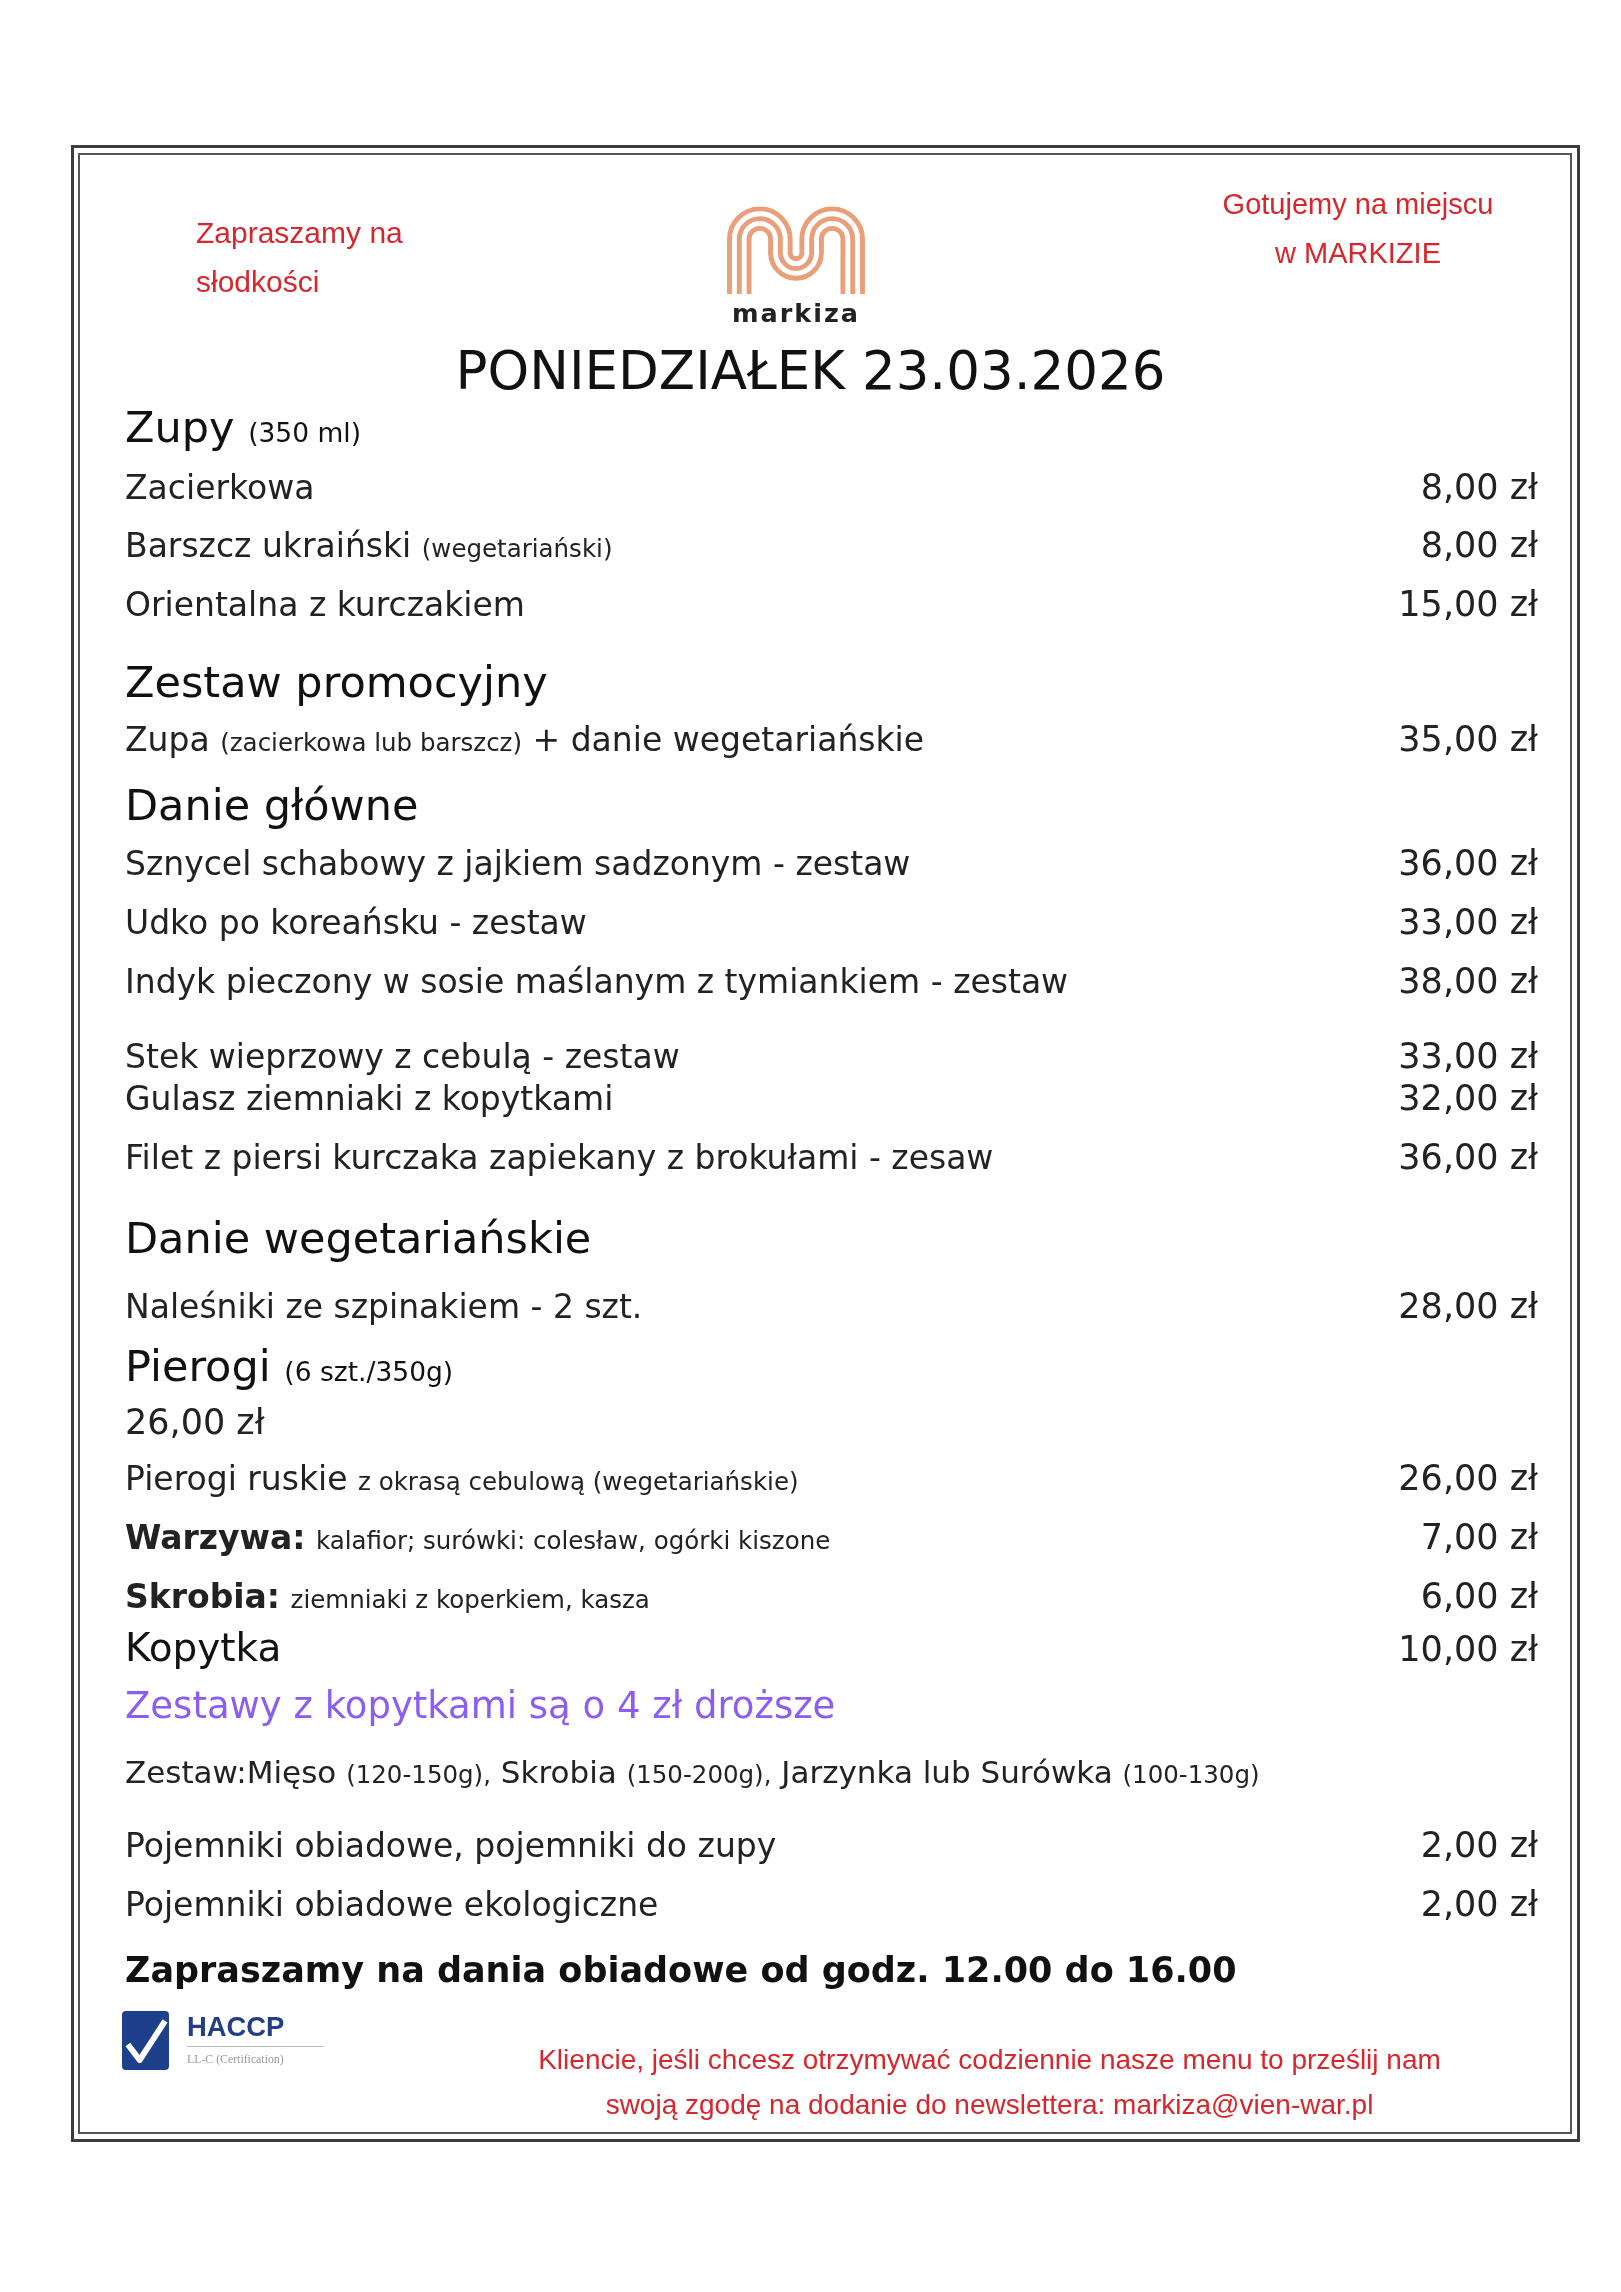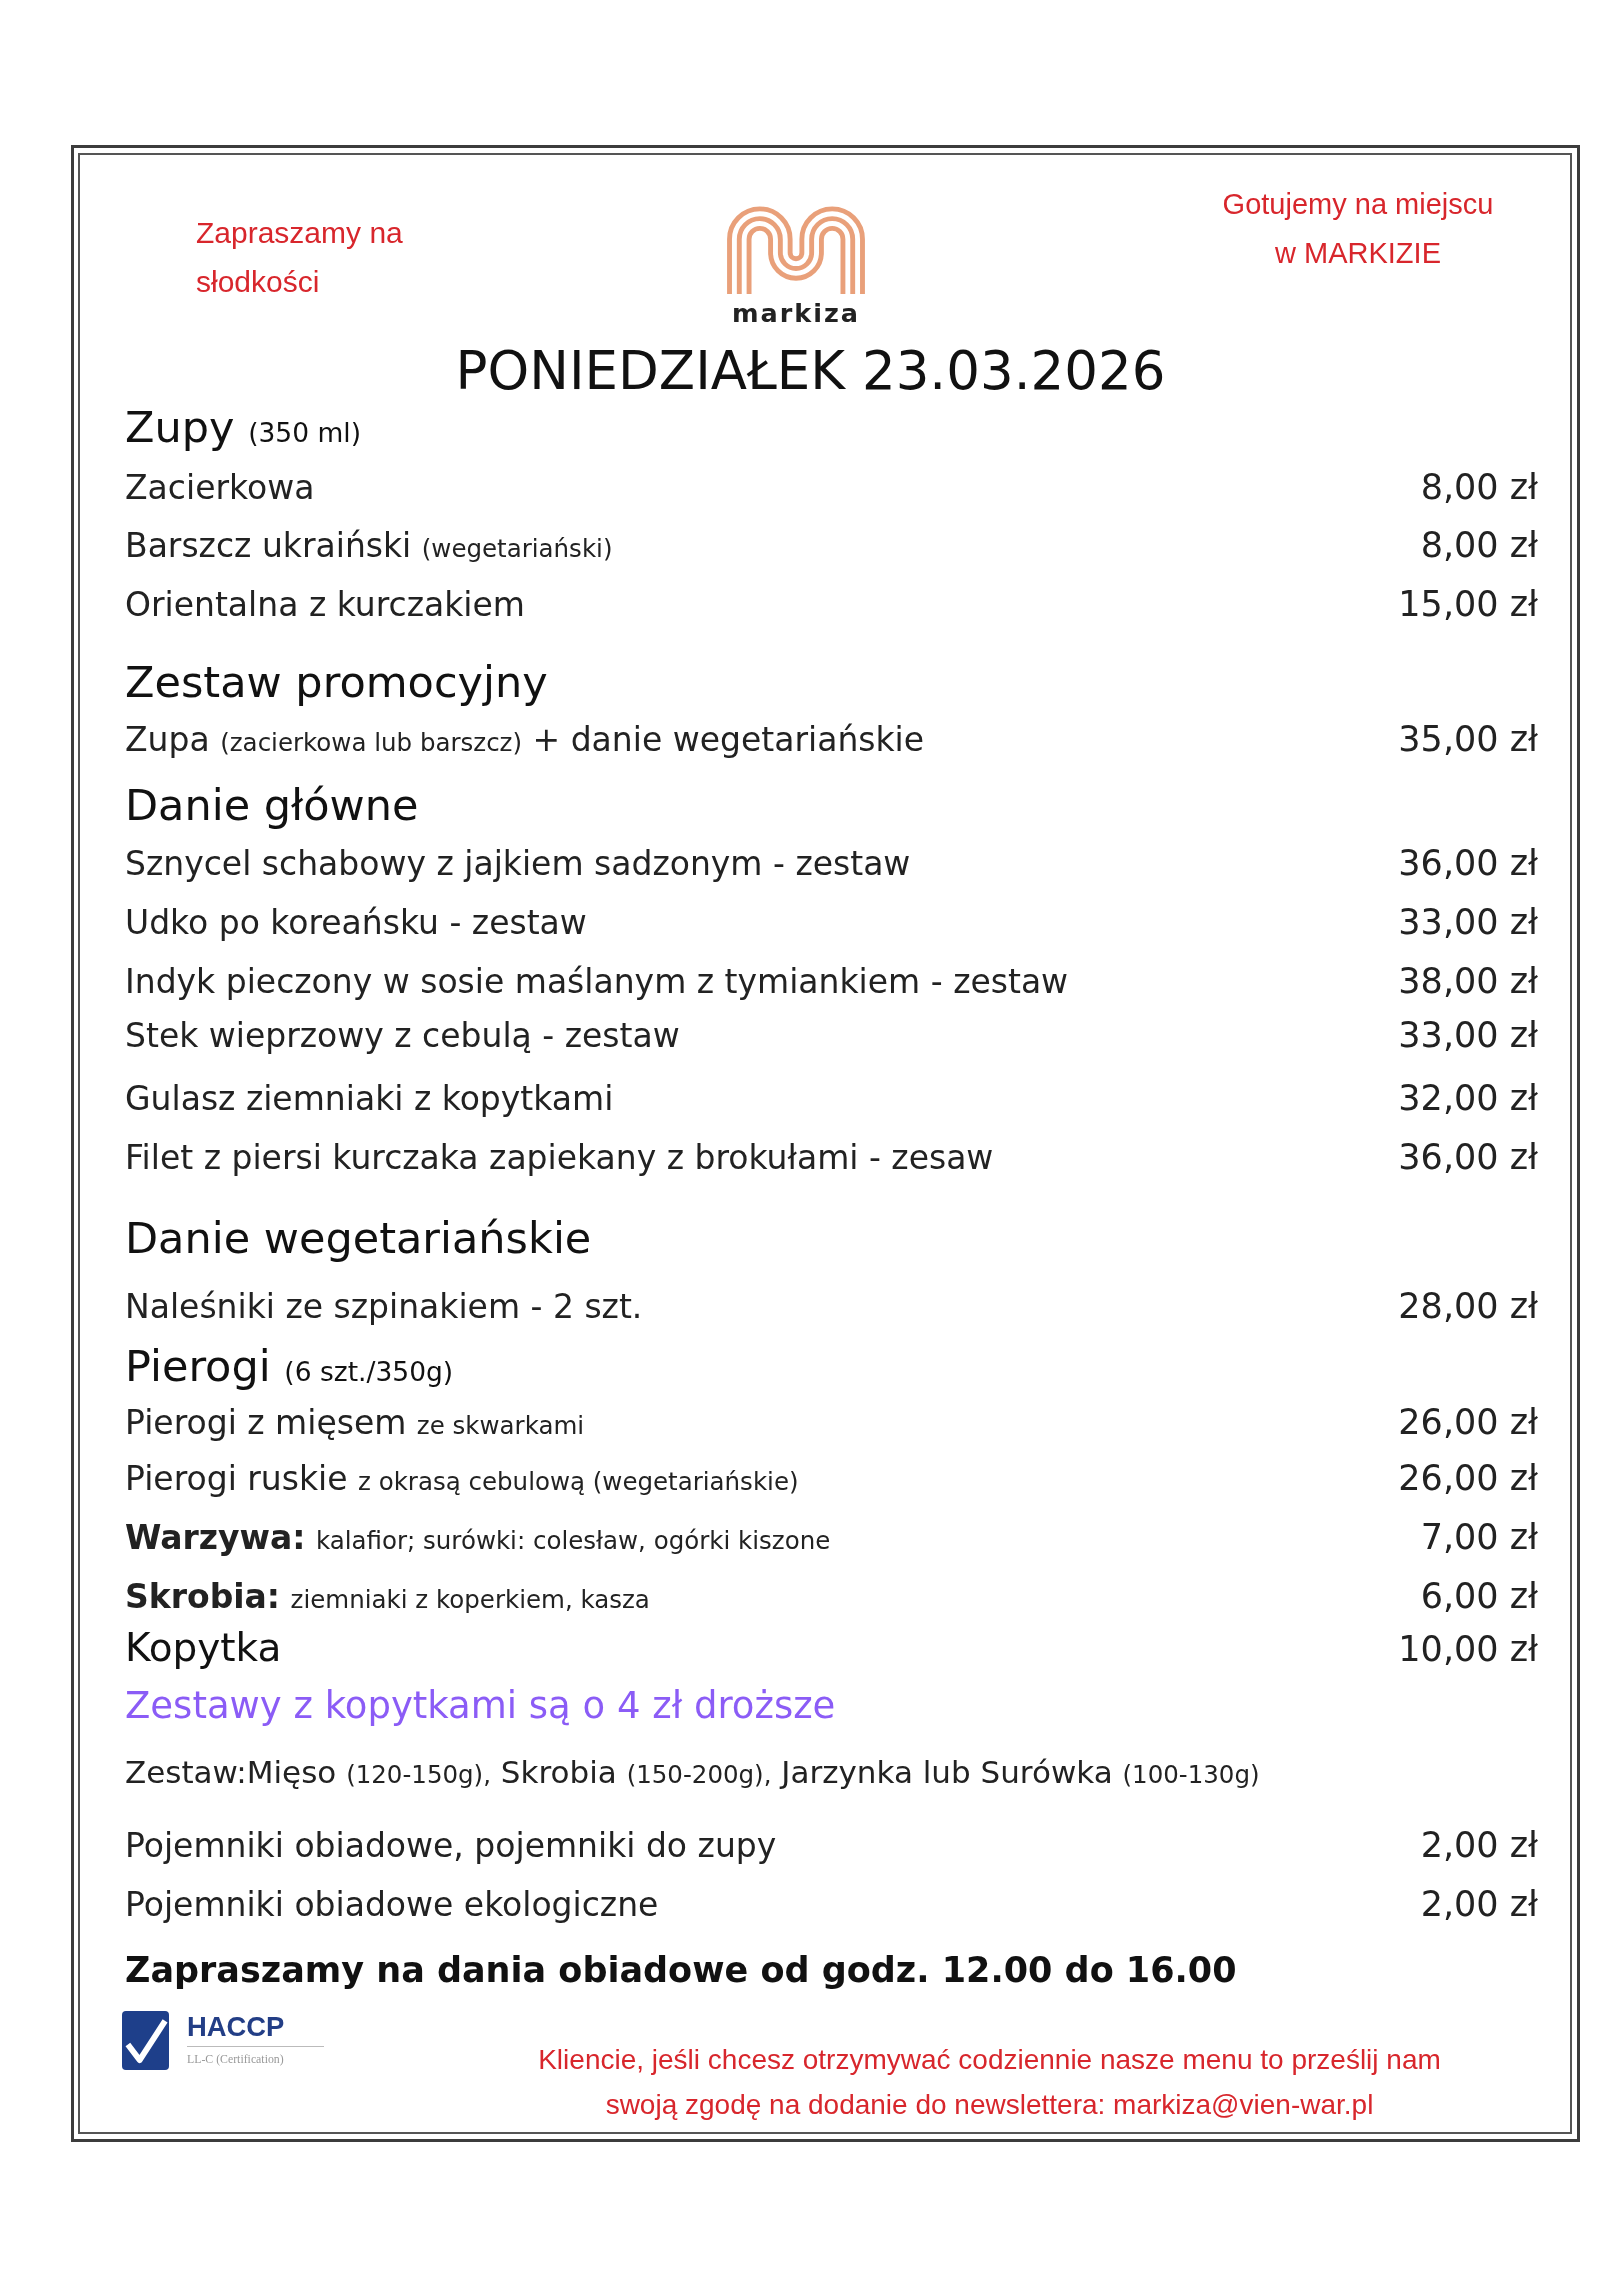--- a/index.html
+++ b/index.html
@@ -99,21 +99,21 @@
   <span class="price">36,00 zł</span>
 </div>
 <div class="row" style="top:902px;text-align:center;">
   <span class="item">Udko po koreańsku - zestaw</span>
   <span class="price">33,00 zł</span>
 </div>
 <div class="row" style="top:961px;">
   <span class="item">Indyk pieczony w sosie maślanym z tymiankiem - zestaw</span>
   <span class="price">38,00 zł</span>
 </div>
-<div class="row" style="top:1015px;gap:36px;">
+<div class="row" style="top:1036px;gap:36px;">
   <span class="item">Stek wieprzowy z cebulą - zestaw</span>
   <span class="price">33,00 zł</span>
 </div>
 <div class="row" style="top:1078px;">
   <span class="item">Gulasz ziemniaki z kopytkami</span>
   <span class="price">32,00 zł</span>
 </div>
 <div class="row" style="top:1137px;">
   <span class="item">Filet z piersi kurczaka zapiekany z brokułami - zesaw</span>
   <span class="price">36,00 zł</span>
@@ -124,21 +124,20 @@
 </div>
 <div class="row" style="top:1286px;">
   <span class="item">Naleśniki ze szpinakiem - 2 szt.</span>
   <span class="price">28,00 zł</span>
 </div>
 
 <div class="row" style="top:1341px;">
   <span class="sec"><span>Pierogi</span> <small>(6 szt./350g)</small></span>
 </div>
 <div class="row" style="top:1402px;">
-  <span class="item"><span>Pierogi z mięsem</span> <small>ze skwarkami</small></span>
   <span class="price">26,00 zł</span>
 </div>
 <div class="row" style="top:1458px;">
   <span class="item"><span>Pierogi ruskie</span> <small>z okrasą cebulową (wegetariańskie)</small></span>
   <span class="price">26,00 zł</span>
 </div>
 
 <div class="row" style="top:1517px;">
   <span class="item"><span class="bold">Warzywa:</span> <small>kalafior; surówki: colesław, ogórki kiszone</small></span>
   <span class="price">7,00 zł</span>

